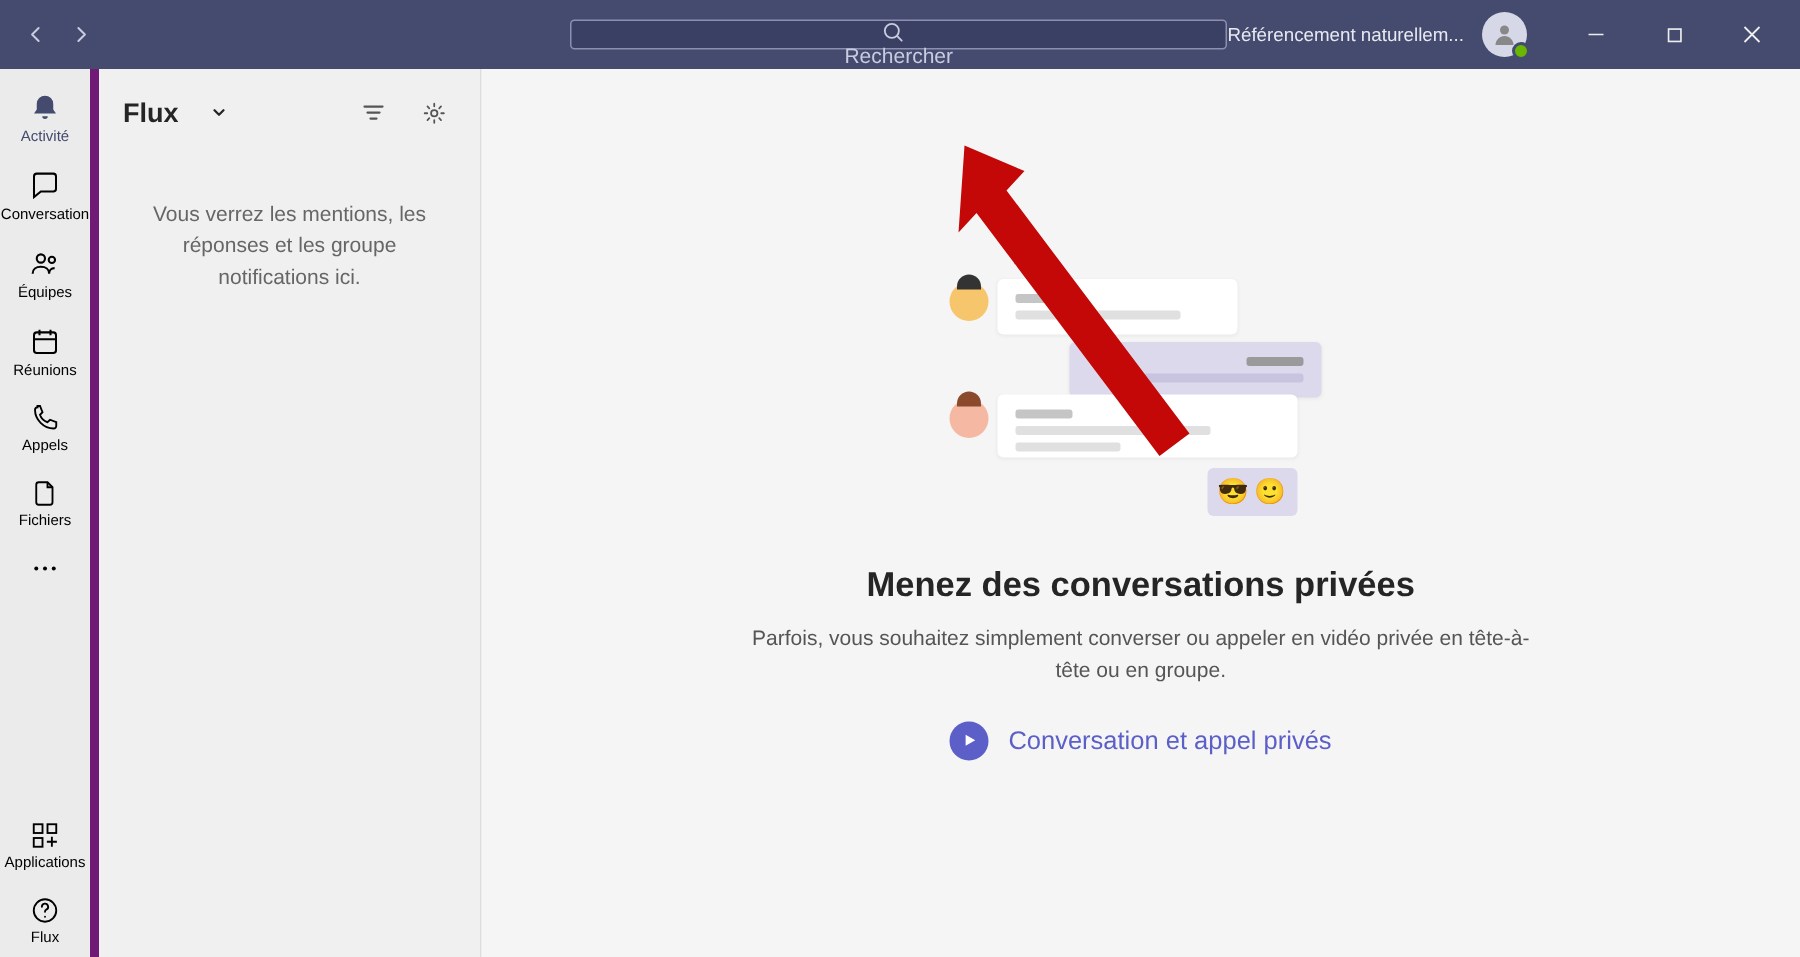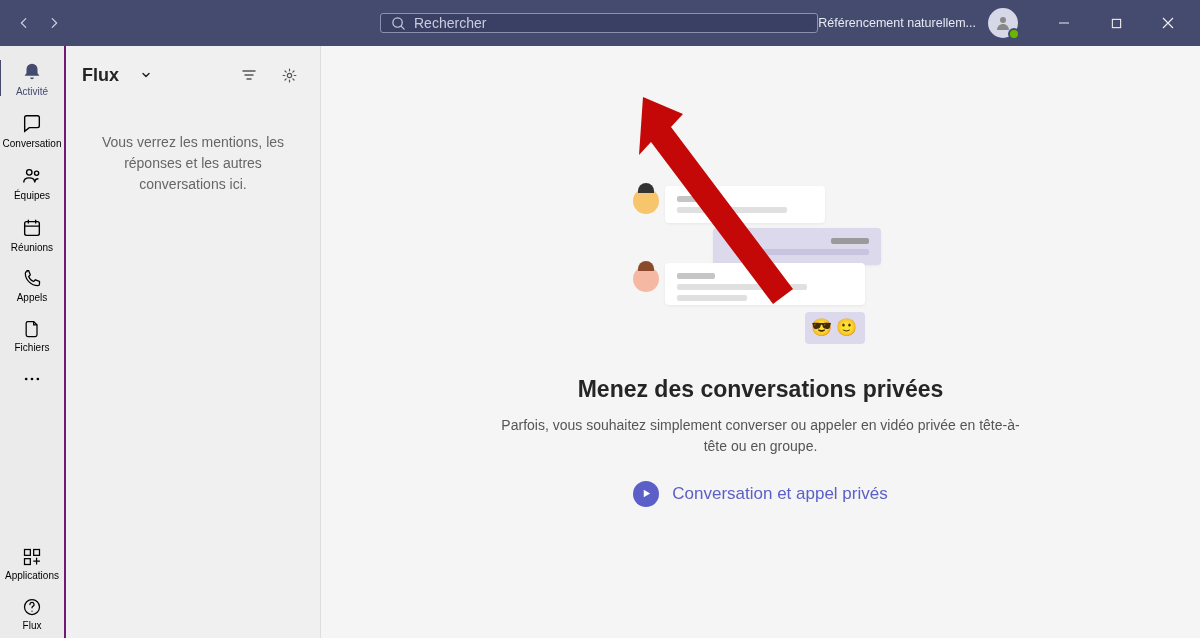--- a/index.html
+++ b/index.html
@@ -3,35 +3,35 @@
 <meta charset="utf-8">
 <style>
   * { box-sizing: border-box; margin: 0; padding: 0; font-family: "Segoe UI", -apple-system, sans-serif; }
   html, body { width: 1200px; height: 638px; overflow: hidden; background: #f0f0f0; }
 
   
   .titlebar { height: 46px; background: #444b6e; display: flex; align-items: center; padding: 0 10px; color: #fff; }
   .nav-btns { display: flex; gap: 2px; margin-right: 12px; }
   .nav-btn { width: 28px; height: 28px; display: flex; align-items: center; justify-content: center; color: #c9cbe0; cursor: pointer; }
   .search-wrap { flex: 1; max-width: 545px; margin-left: 300px; }
-  .search-box { width: 100%; height: 20px; background: #3a4063; border: 1px solid #8b90b0; border-radius: 3px; display: flex; align-items: center; padding: 0 10px; color: #c9cbe0; cursor: text; }
+  .search-box { width: 100%; height: 20px; background: #3a4063; border: 1px solid #8b90b0; border-radius: 3px; display: flex; align-items: center; padding: 0 10px; color: #c9cbe0; cursor: text; flex-direction: column; }
   .search-box svg { margin-right: 8px; flex-shrink: 0; }
   .search-placeholder { color: #c9cbe0; font-size: 14px; }
   .title-right { margin-left: auto; display: flex; align-items: center; gap: 8px; }
   .org-name { font-size: 12.5px; color: #e8e9f2; margin-right: 4px; }
   .avatar { width: 30px; height: 30px; border-radius: 50%; background: #d6d8e8; display: flex; align-items: center; justify-content: center; position: relative; margin-right: 16px; }
   .avatar svg { color: #888; }
   .presence { position: absolute; bottom: -2px; right: -2px; width: 12px; height: 12px; border-radius: 50%; background: #6bb700; border: 2px solid #444b6e; }
   .win-btn { width: 44px; height: 30px; display: flex; align-items: center; justify-content: center; color: #eee; cursor: pointer; }
 
   
   .layout { display: flex; height: calc(100% - 46px); }
 
   
-  .rail { width: 66px; background: #ebebeb; border-right: 2px solid #701a75; display: flex; flex-direction: column; align-items: center; padding-top: 6px; }
+  .rail { width: 66px; background: #ebebeb; border-right: 6px solid #701a75; display: flex; flex-direction: column; align-items: center; padding-top: 6px; }
   .rail-item { width: 66px; display: flex; flex-direction: column; align-items: center; padding: 9px 0 7px; cursor: pointer; color: #000000; position: relative; }
   .rail-item.active { color: #444b6e; }
   .rail-item.active::before { content: ""; position: absolute; left: 0; top: 8px; bottom: 8px; width: 2px; background: #444b6e; }
   .rail-item .lbl { font-size: 10px; margin-top: 3px; }
   .rail-spacer { flex: 1; }
 
   
   .panel { width: 255px; background: #f0f0f0; border-right: 1px solid #ddd; display: flex; flex-direction: column; }
   .panel-header { height: 58px; display: flex; align-items: center; padding: 0 16px; }
   .panel-title { font-size: 18px; font-weight: 700; color: #252525; display: flex; align-items: center; gap: 21px; cursor: pointer; }
@@ -205,21 +205,21 @@
             </svg>
         </div>
         <div class="icon-btn">
           <svg width="17" height="17" viewBox="0 0 20 20">
               <circle cx="10" cy="10" r="2.5" stroke="currentColor" stroke-width="1.4" fill="none"></circle>
               <path d="M10 2.5v2M10 15.5v2M17.5 10h-2M4.5 10h-2M15.3 4.7l-1.4 1.4M6.1 13.9l-1.4 1.4M15.3 15.3l-1.4-1.4M6.1 6.1L4.7 4.7" stroke="currentColor" stroke-width="1.4" stroke-linecap="round"></path>
             </svg>
         </div>
       </div>
     </div>
-    <div class="panel-empty">Vous verrez les mentions, les réponses et les autres conversations ici.</div>
+    <div class="panel-empty">Vous verrez les mentions, les réponses et les groupe notifications ici.</div>
   </div>
 
   <div class="content">
 
     <svg class="cursor" width="16" height="20" viewBox="0 0 16 20">
       <path d="M1 1l0 14 4-4 3 7 2-1-3-7 6 0z" fill="#fff" stroke="#000" stroke-width="1"></path>
     </svg>
 
     <div class="illus">
       <div class="face f1"></div>

